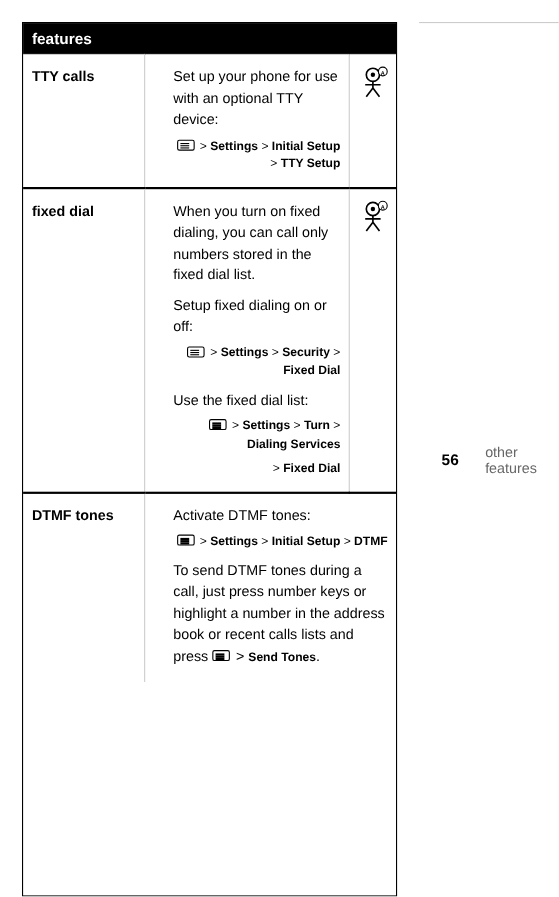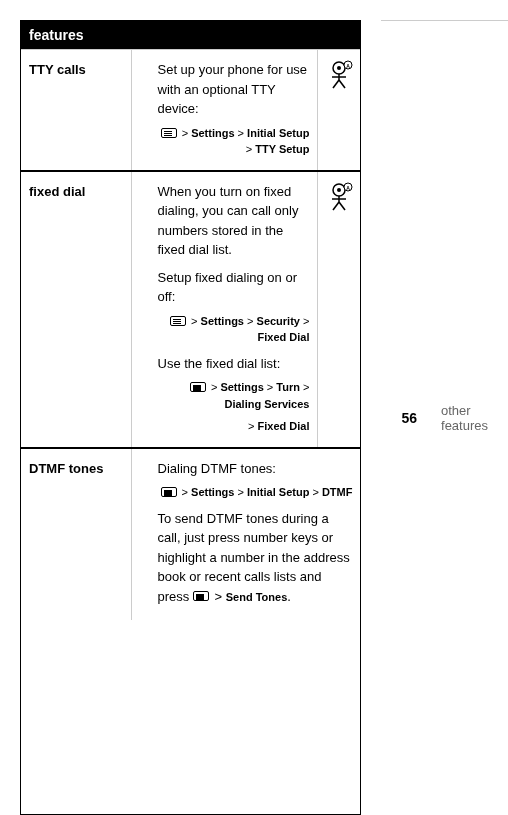--- a/index.html
+++ b/index.html
@@ -200,21 +200,21 @@
               <line x1="15" y1="20" x2="21" y2="28" stroke="#000" stroke-width="1.5"></line>
               <circle cx="24" cy="5" r="4" fill="#fff" stroke="#000" stroke-width="1"></circle>
               <text x="24" y="8" text-anchor="middle" font-size="5" font-weight="bold">A</text>
             </svg>
           </td>
         </tr>
 
         <tr class="row-separator">
           <td class="feature-label-cell">DTMF tones</td>
           <td class="feature-desc-cell" colspan="2">
-            <div class="desc-text">Dialing DTMF tones:</div>
+            <div class="desc-text">Activate DTMF tones:</div>
             <div class="path-line">
               <span class="menu-icon"></span><span> &gt; </span><span class="bold-path">Settings</span><span> &gt; </span><span class="bold-path">Initial Setup</span><span> &gt; </span><span class="bold-path">DTMF</span>
             </div>
             <div class="desc-text section-gap">To send DTMF tones during a call, just press number keys or highlight a number in the address book or recent calls lists and press <span class="menu-icon"></span> &gt; <span class="bold-path">Send Tones</span>.</div>
           </td>
         </tr>
       </tbody>
     </table>
   </div>
 

